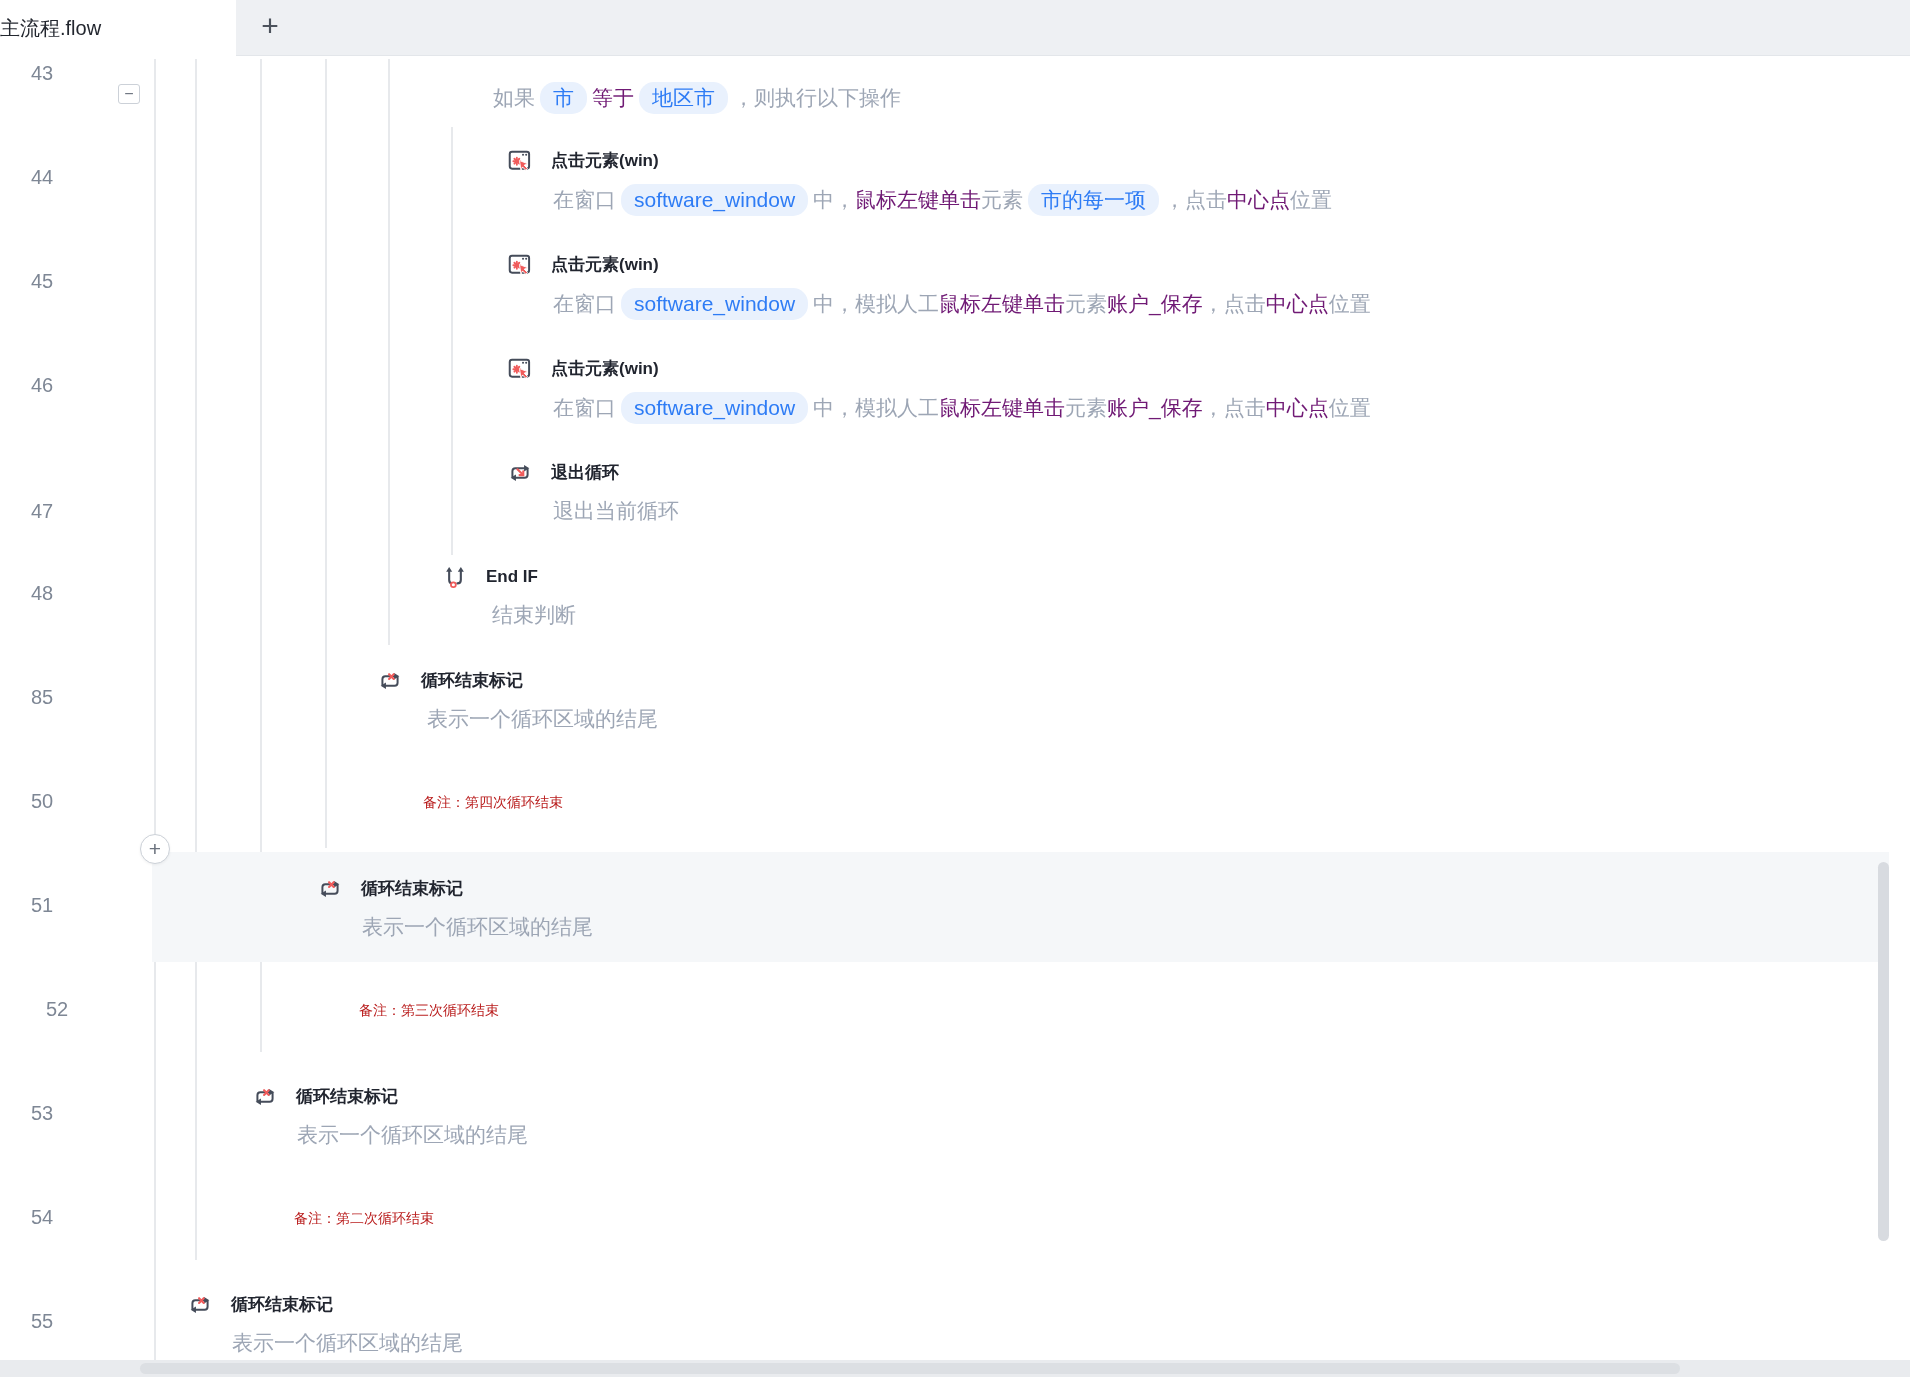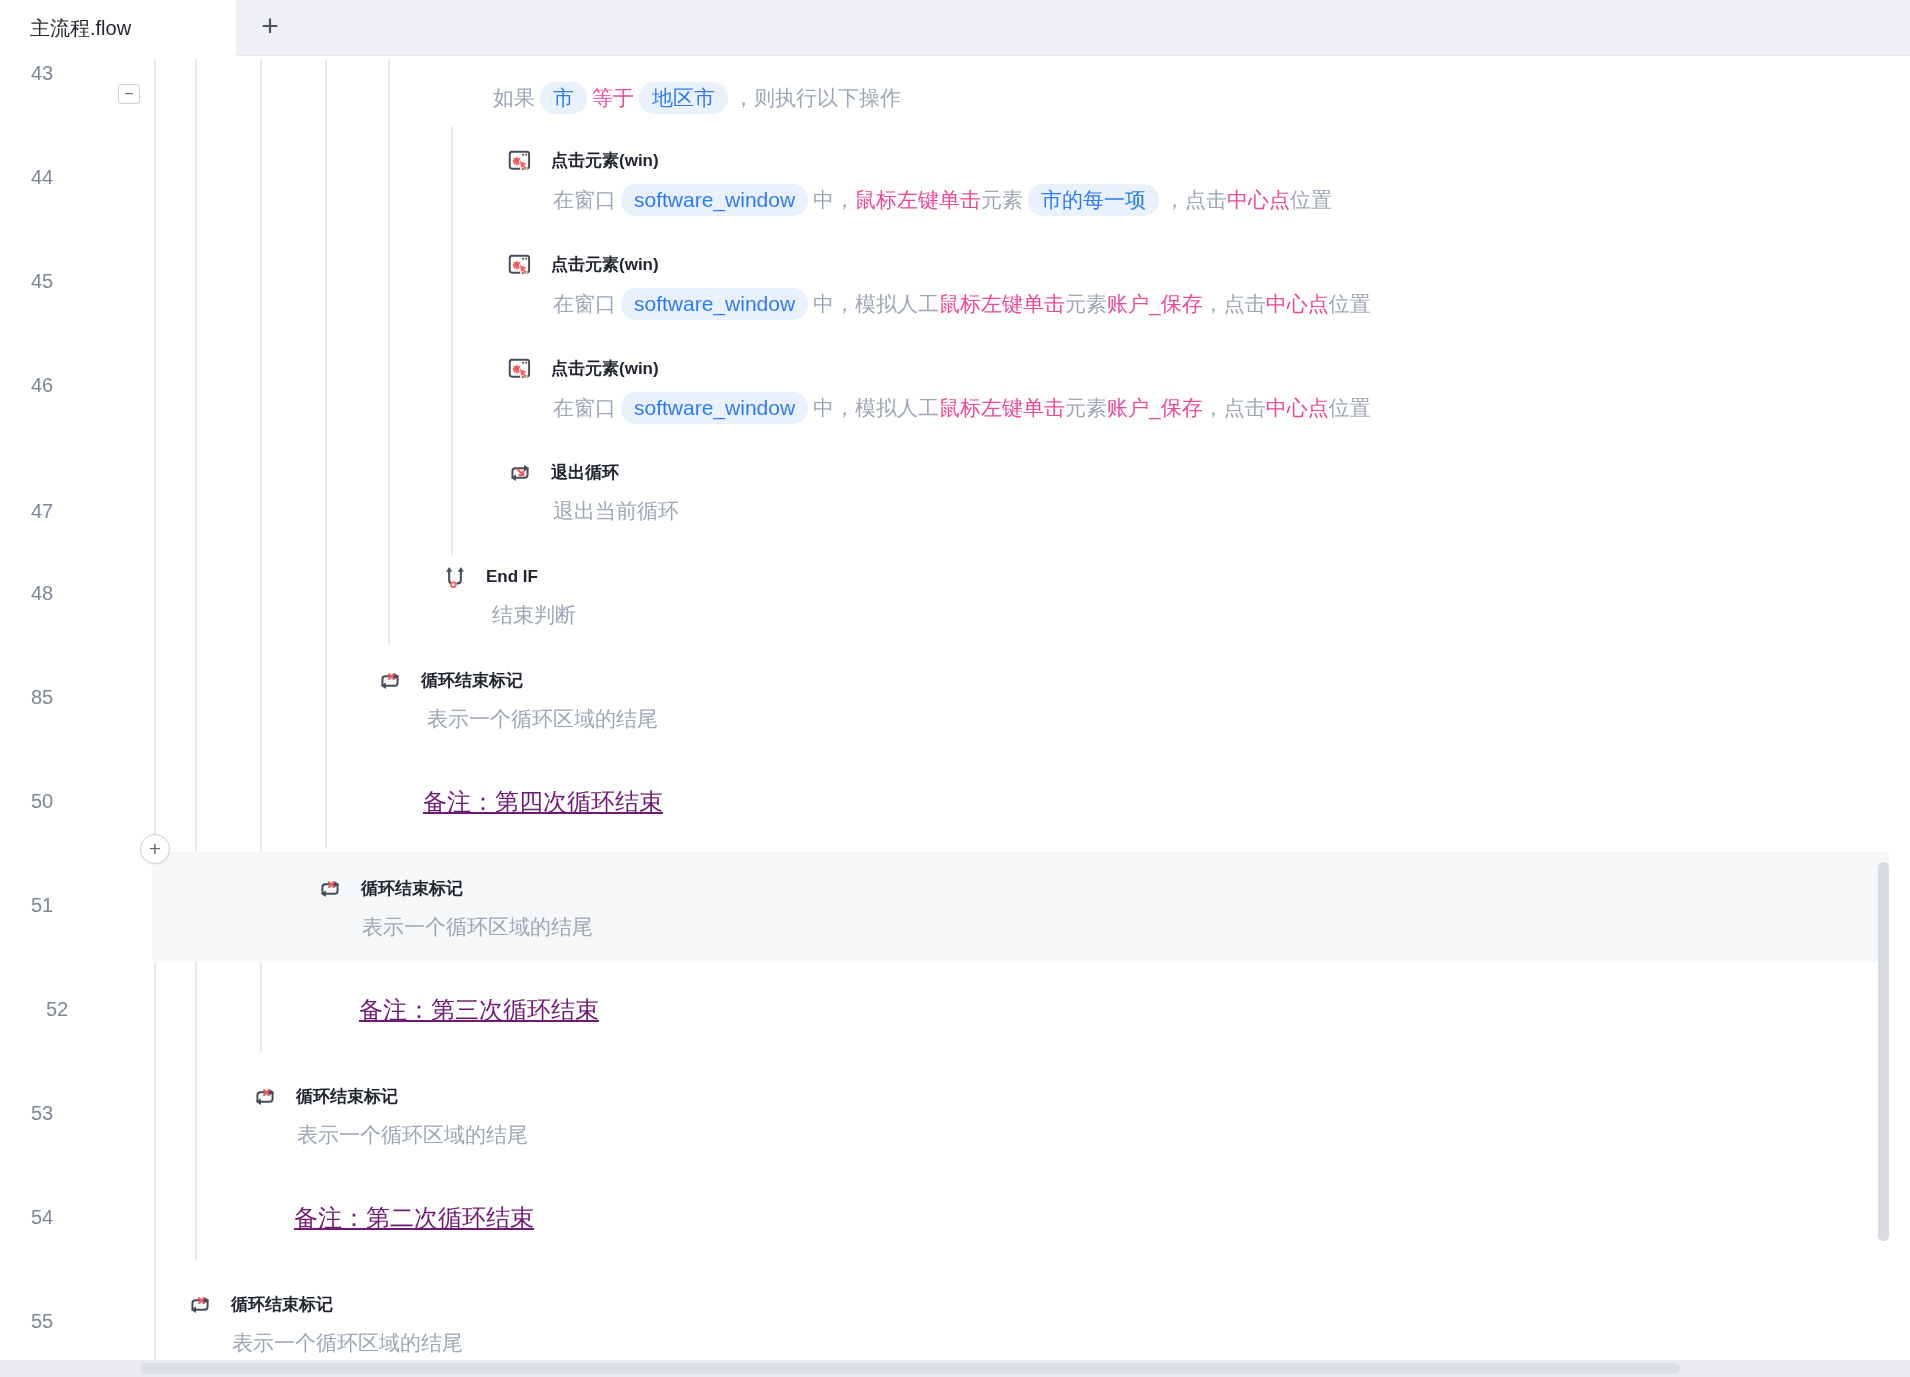--- a/index.html
+++ b/index.html
@@ -3,38 +3,38 @@
 <meta charset="utf-8">
 <style>
   html,body{margin:0;padding:0;background:#fff;}
   *{box-sizing:border-box;}
   body{font-family:"Liberation Sans","DejaVu Sans",sans-serif;}
   .app{position:relative;width:1910px;height:1377px;background:#fff;overflow:hidden;}
 
   
   .tabbar{position:absolute;left:0;top:0;width:1910px;height:56px;background:#eef0f3;border-bottom:1px solid #e3e6ea;}
   .tab-active{position:absolute;left:0;top:0;width:236px;height:57px;background:#fff;color:#23272f;
-    font-size:20px;font-weight:500;line-height:57px;padding-left:30px;}
+    font-size:20px;font-weight:500;line-height:57px;}
   .tab-plus{position:absolute;left:250px;top:0;width:40px;height:56px;color:#4c525c;font-size:30px;
     font-weight:300;line-height:52px;text-align:center;cursor:pointer;}
 
   
   .canvas{position:absolute;left:0;top:57px;width:1910px;height:1320px;background:#fff;}
   .guide{position:absolute;width:2px;background:#e7e9ec;}
   .num{position:absolute;left:31px;width:52px;font-size:20px;color:#7e8795;line-height:28px;}
 
   .hl-band{position:absolute;left:152px;top:795px;width:1737px;height:110px;background:#f5f7f9;}
 
   .step{position:absolute;display:flex;align-items:center;gap:17px;white-space:nowrap;cursor:pointer;}
   .step .ico{width:28px;height:28px;flex:0 0 28px;}
   .ttl{font-size:17px;font-weight:700;color:#21252f;line-height:28px;}
   .desc{position:absolute;font-size:21px;color:#9da6b5;line-height:30px;white-space:nowrap;}
   .pill{display:inline-block;background:#e9f1fd;color:#2e7cf5;border-radius:15px;padding:1px 13px;margin:0 5px;}
-  .blue{color:#ec4899;}
-  .note{position:absolute;font-size:24px;color:#701a75;line-height:30px;white-space:nowrap;text-decoration:underline;}
+  .blue{color:#701a75;}
+  .note{position:absolute;font-size:14px;color:#b91c1c;line-height:30px;white-space:nowrap;}
 
   .collapse-box{position:absolute;left:118px;top:27px;width:22px;height:20px;background:#fff;border:1px solid #ccd1d8;
     border-radius:3px;color:#6b727e;font-size:16px;line-height:17px;text-align:center;cursor:pointer;}
   .plus-circle{position:absolute;left:140px;top:777px;width:30px;height:30px;border-radius:50%;background:#fff;
     border:1px solid #ccd1d8;box-shadow:0 1px 3px rgba(0,0,0,.06);color:#6b727e;font-size:21px;line-height:27px;
     text-align:center;cursor:pointer;}
 
   .vscroll{position:absolute;left:1878px;top:805px;width:11px;height:379px;background:#d8dbe0;border-radius:6px;}
   .hscroll-track{position:absolute;left:0;top:1303px;width:1910px;height:17px;background:#e9ebee;}
   .hscroll-thumb{position:absolute;left:140px;top:3px;width:1540px;height:11px;background:#dcdfe3;border-radius:6px;}

